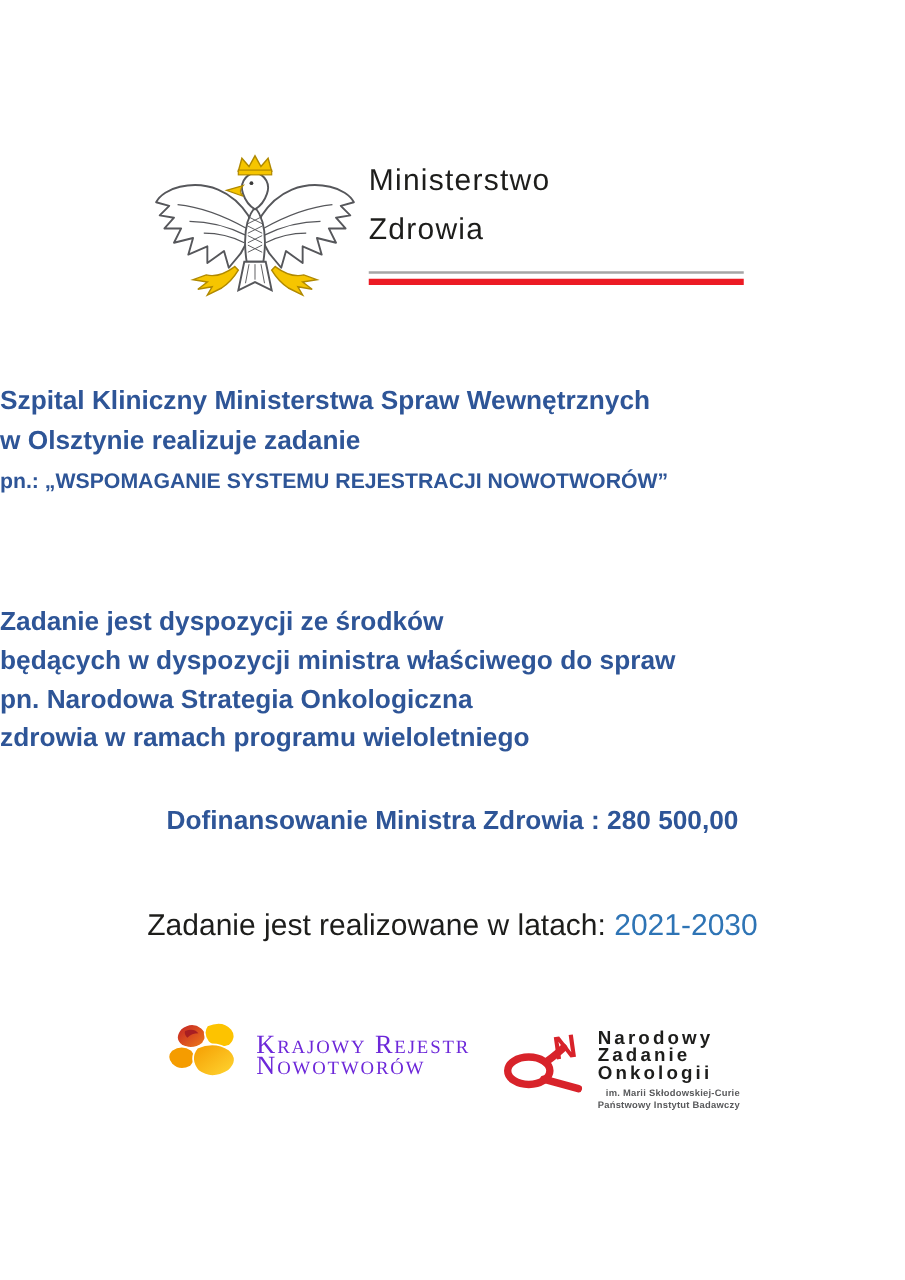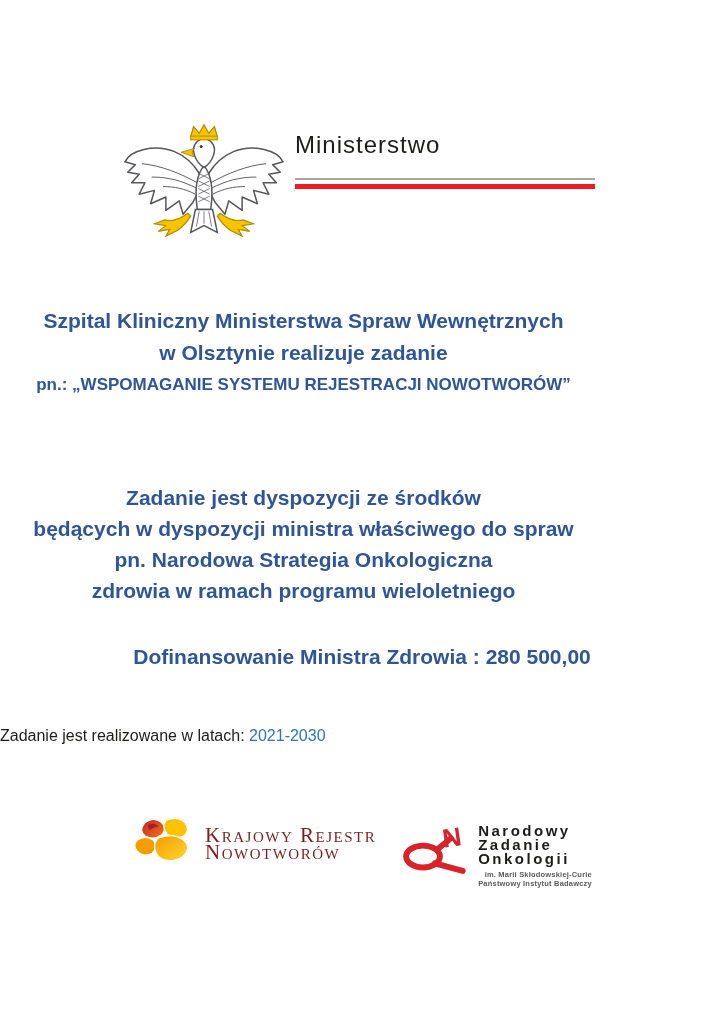--- a/index.html
+++ b/index.html
@@ -9,36 +9,36 @@
     font-family:"Liberation Sans", sans-serif; overflow:hidden; margin:0 auto;
   }
   
   .header { position:absolute; top:123px; left:123px; display:flex; align-items:flex-start; }
   .eagle-wrap { width:162px; height:130px; flex:none; }
   .mz-block { margin-left:10px; padding-top:2px; width:300px; }
   .mz-name { font-size:24px; line-height:39px; color:#1d1d1b; letter-spacing:1px; font-weight:400; }
   .line-gray { height:2px; background:#a6a6a6; margin-top:14px; }
   .line-red  { height:5px; background:#ec1b24; margin-top:4px; }
   
-  .blueblock { position:absolute; left:0; width:607px; text-align:center;
+  .blueblock { position:absolute; left:0; width:607px; 
                color:#2e5597; font-weight:bold; font-size:21px; line-height:32px; }
   .intro { top:305px; }
   .intro .task { font-size:17px; }
   .funding { top:482px; line-height:31px; }
   .amount-line { position:absolute; top:645px; left:0; width:724px; text-align:center;
                  color:#2e5597; font-weight:bold; font-size:21px; }
-  .period-line { position:absolute; top:727px; left:0; width:724px; 
-                 font-size:16px; color:#1d1d1b; }
+  .period-line { position:absolute; top:727px; left:0; width:724px; text-align:center;
+                 font-size:24px; color:#1d1d1b; }
   .period-line .years { color:#2e74b5; }
   
   .footer { position:absolute; top:816px; left:0; width:724px;
             display:flex; justify-content:center; align-items:flex-start; gap:24px; }
   .krn-logo { display:flex; align-items:center; gap:9px; }
   .krn-text { font-family:"Liberation Serif", serif; font-variant:small-caps;
-              color:#7f1d1d; font-size:21px; line-height:17px; letter-spacing:1.5px; }
+              color:#6d28d9; font-size:21px; line-height:17px; letter-spacing:1.5px; }
   .nio-logo { display:flex; align-items:flex-start; gap:10px; margin-top:6px; }
   .nio-texts { padding-top:2px; }
   .nio-name { font-size:15px; font-weight:bold; letter-spacing:2.5px; line-height:14px; color:#1d1d1b; }
   .nio-sub  { font-size:7.5px; font-weight:bold; color:#58595b; line-height:9px; margin-top:4px; letter-spacing:0.2px;text-align:right; }
 </style>
 </head>
 <body>
 
 <div class="page">
 
@@ -58,20 +58,21 @@
         <use href="#talon" transform="translate(170,0) scale(-1,1)"></use>
         <path fill="#ffffff" stroke="#56575b" stroke-width="1.6" d="M85,15 C76,17 72,25 75,33 C77,39 80,43 85,46 C90,43 93,39 95,33 C98,25 94,17 85,15 Z"></path>
         <path fill="#f6c500" stroke="#b08900" stroke-width="1" d="M75,26 L61,30 L75,35 C72,32 72,29 75,26 Z"></path>
         <circle cx="82" cy="24" r="1.6" fill="#3a3a3a"></circle>
         <path fill="#f6c500" stroke="#b08900" stroke-width="1.2" d="M71,14 L74,3 L80,10 L85,1 L90,10 L96,3 L99,14 Z"></path>
         <rect x="71" y="13" width="28" height="4" fill="#f6c500" stroke="#b08900" stroke-width="1"></rect>
       </svg>
     </div>
     <div class="mz-block">
       <div class="mz-name">Ministerstwo</div>
+      <div class="mz-name">Zdrowia</div>
       <div class="line-gray"></div>
       <div class="line-red"></div>
     </div>
   </div>
 
   <div class="blueblock intro">
     <div>Szpital Kliniczny Ministerstwa Spraw Wewnętrznych</div>
     <div>w Olsztynie realizuje zadanie</div>
     <div class="task">pn.: „WSPOMAGANIE SYSTEMU REJESTRACJI NOWOTWORÓW”</div>
   </div>

